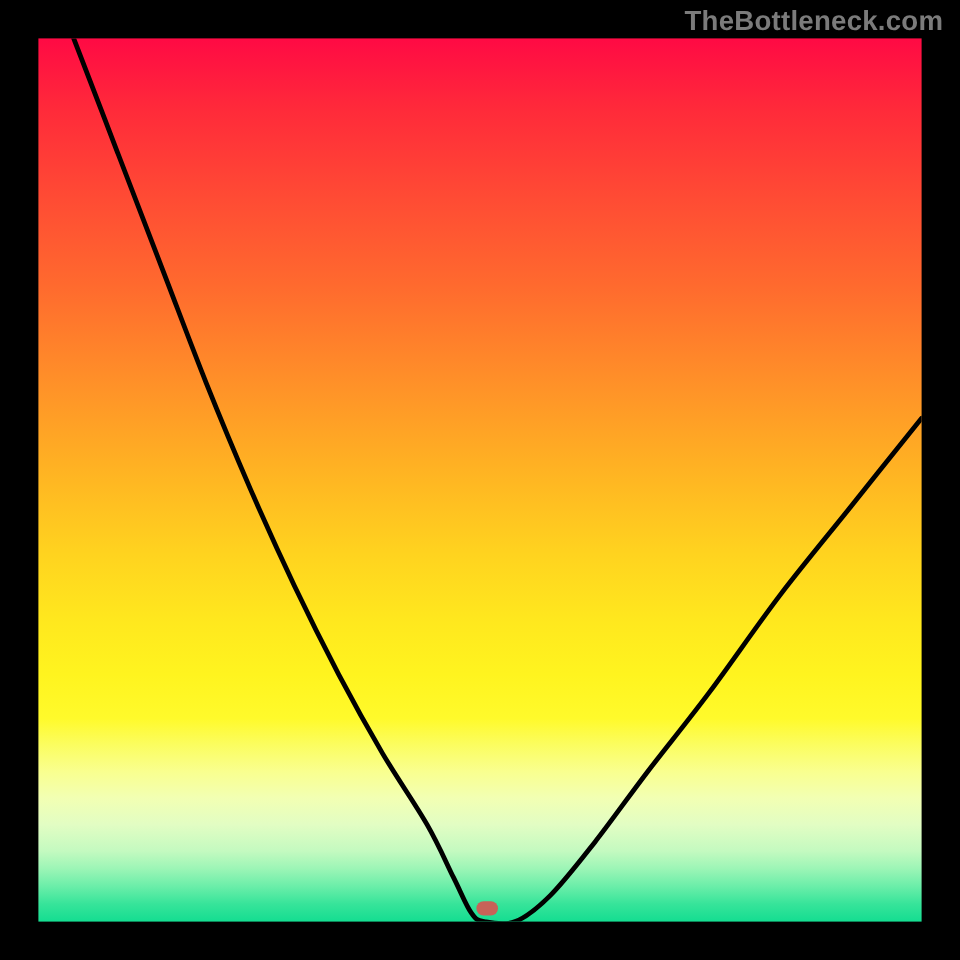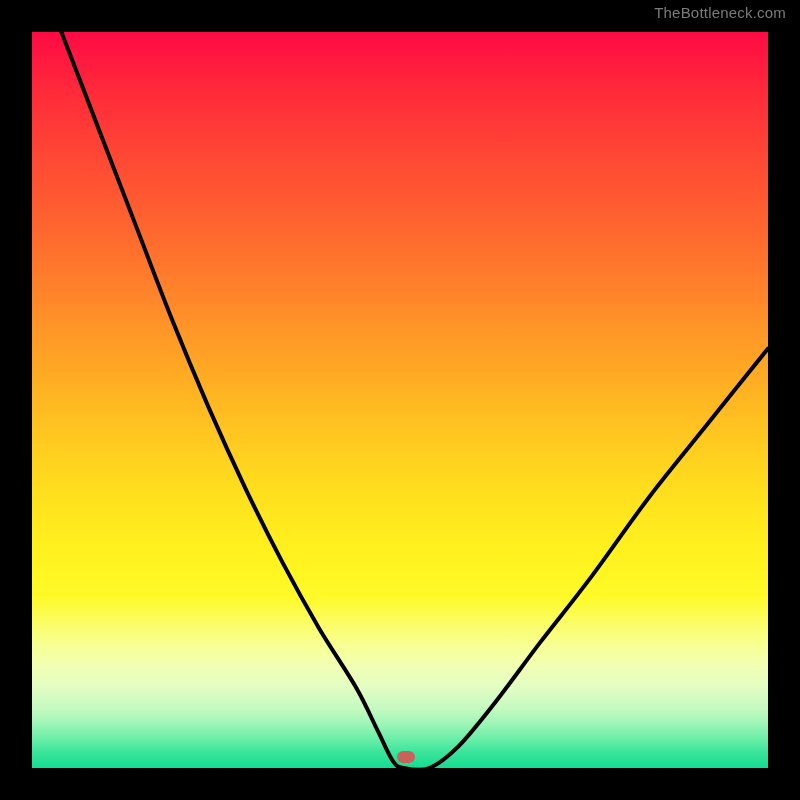--- a/index.html
+++ b/index.html
@@ -62,22 +62,22 @@
     height: 12px;
     border-radius: 6px;
     background: #c76358;
     transform: translate(-50%, -50%);
   }
   .watermark {
     position: absolute;
     top: 4px;
     right: 14px;
     color: #7b7b7b;
-    font-size: 15px;
-    font-weight: 400;
+    font-size: 23px;
+    font-weight: 700;
     letter-spacing: 0.2px;
     user-select: none;
   }
 </style>
 </head>
 <body>
 
 <div class="frame">
 
   <div class="watermark">TheBottleneck.com</div>

